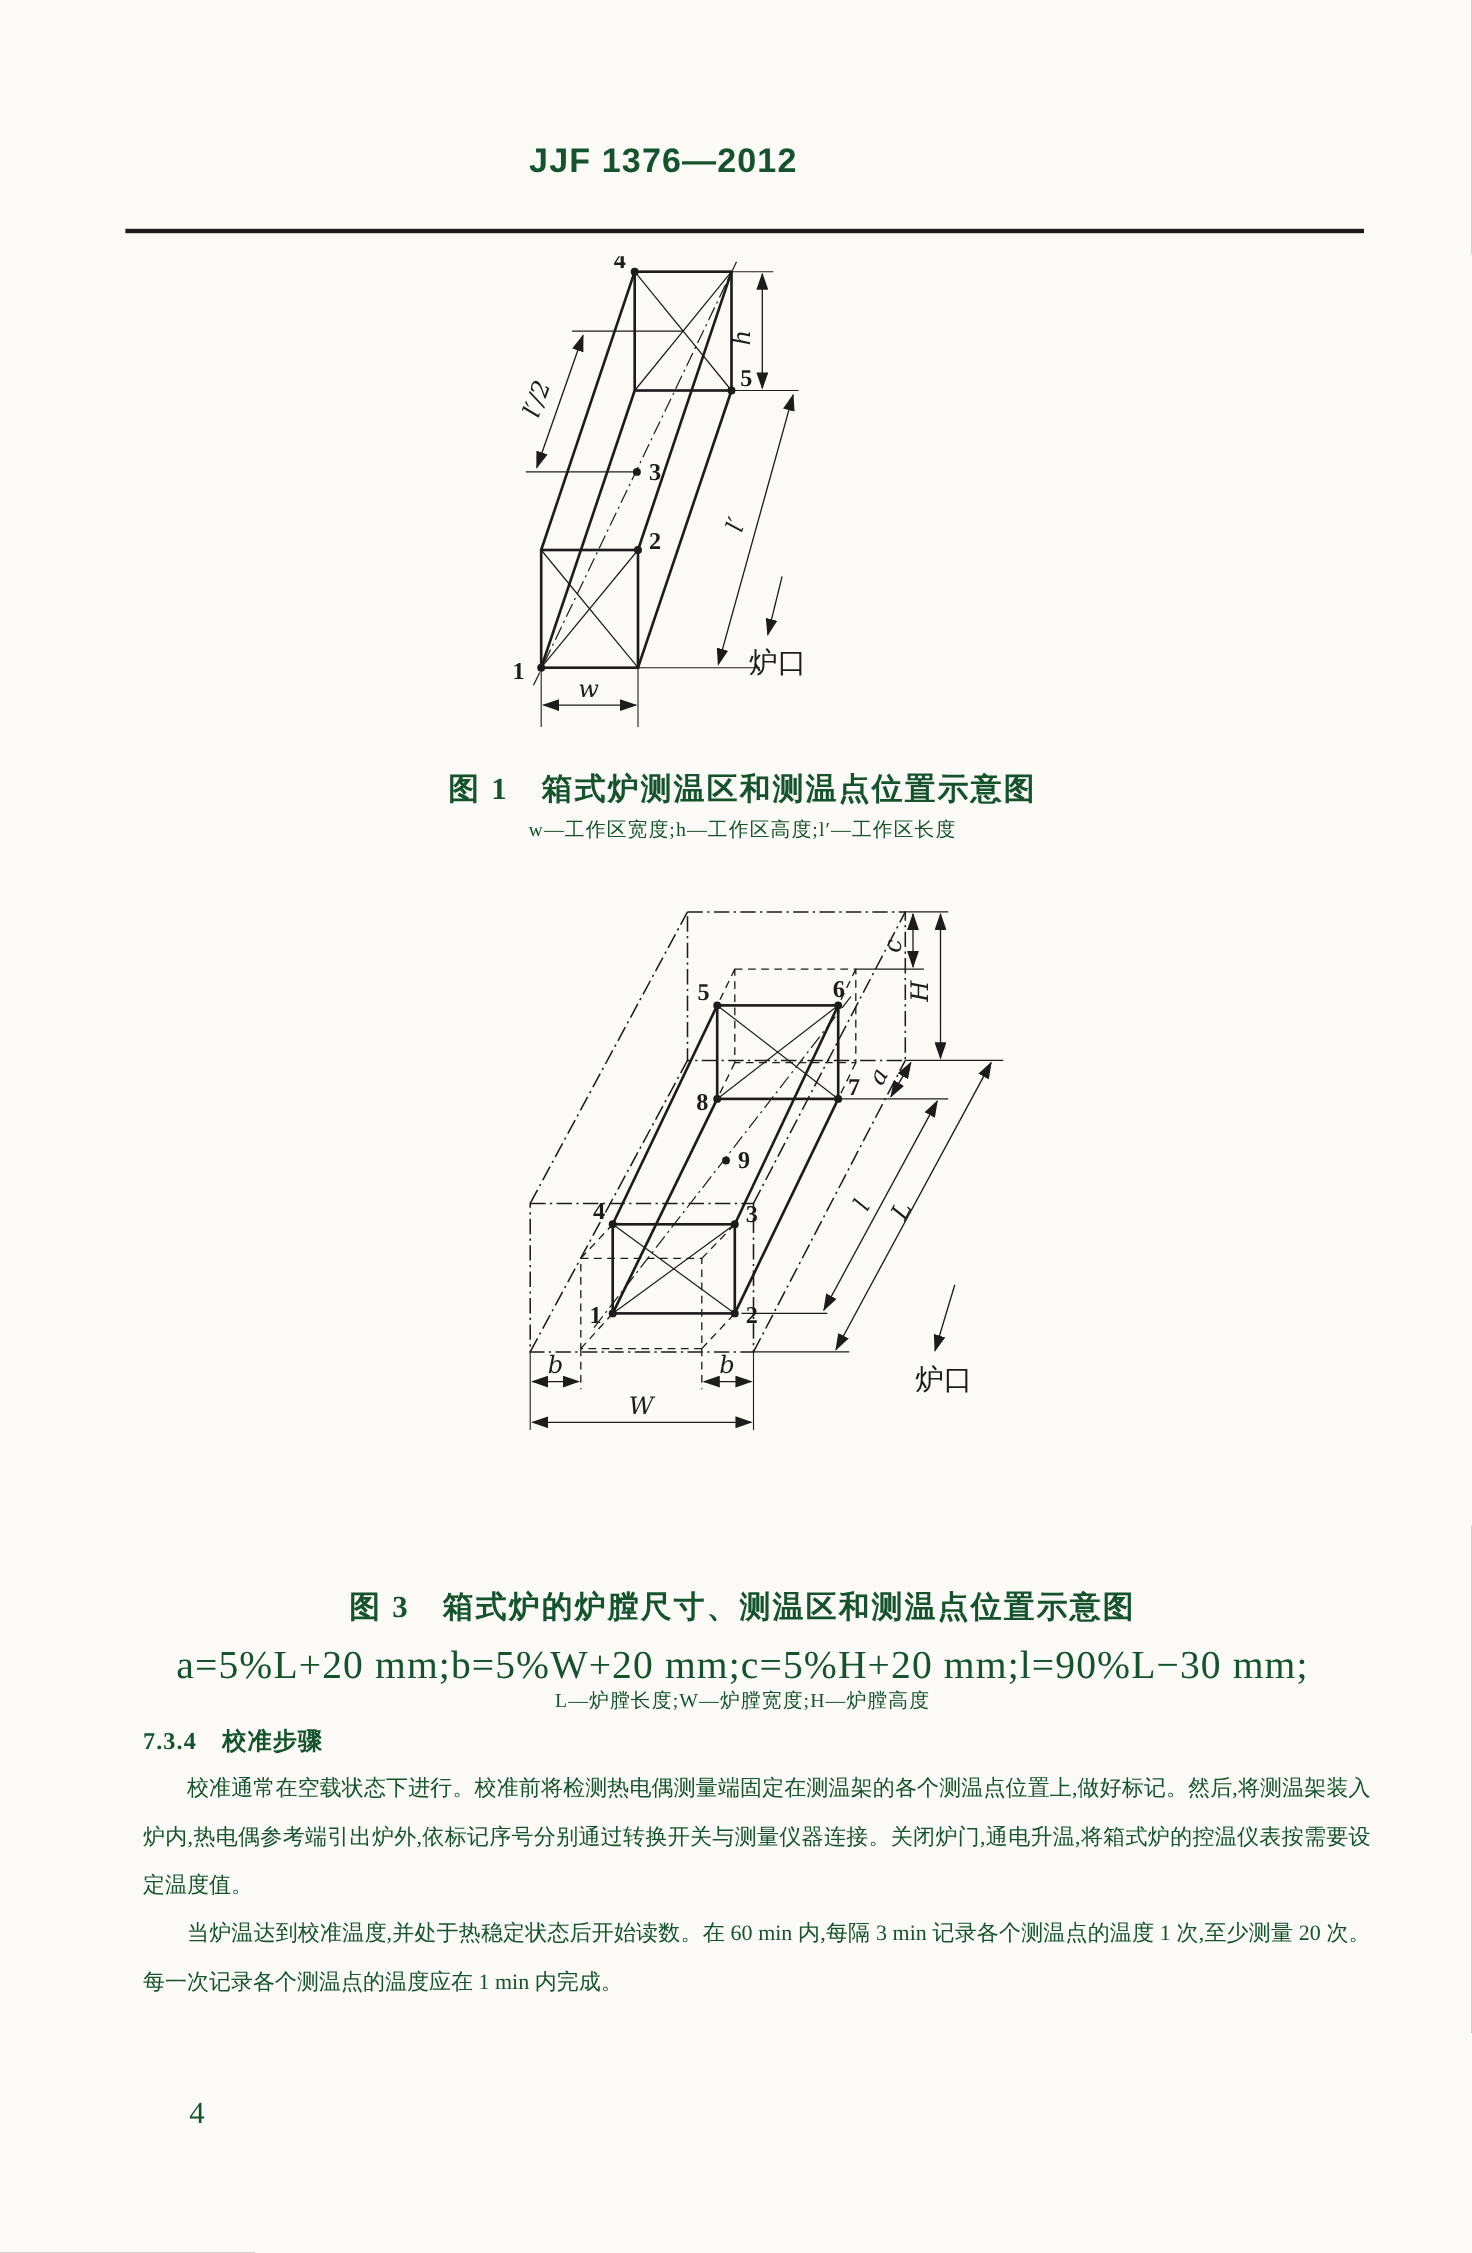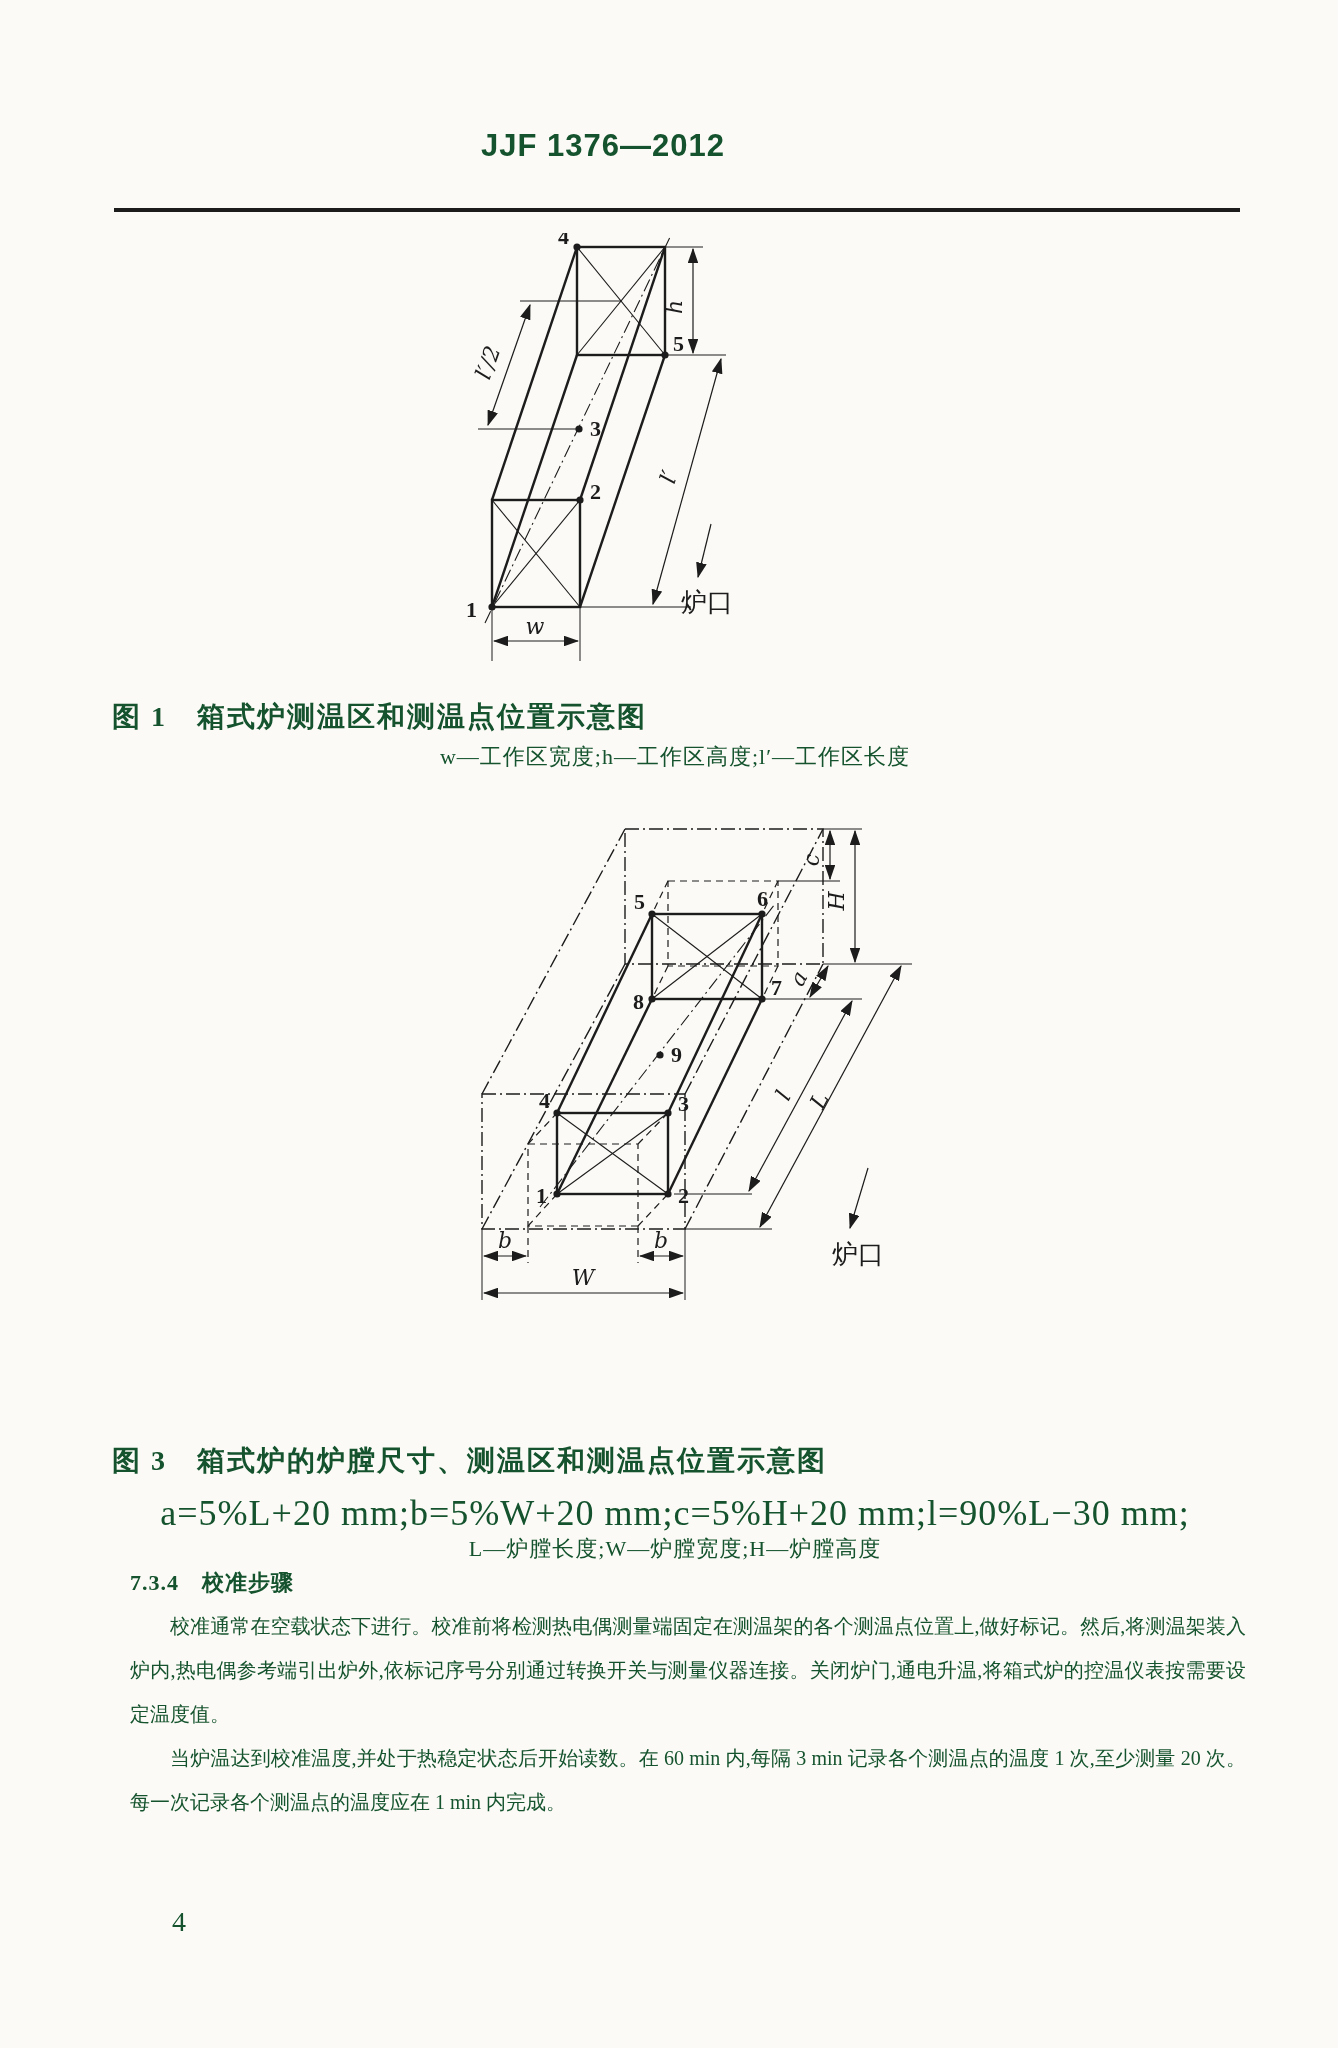--- a/index.html
+++ b/index.html
@@ -19,26 +19,26 @@
     font-weight:bold;font-size:31px;letter-spacing:1px;
     transform:translateX(-66px);
   }
   .rule{
     position:absolute;top:208px;left:114px;width:1126px;height:4px;
     background:#1c1c1c;
   }
   .figwrap{position:absolute;}
   .cap{
     position:absolute;left:112px;width:1126px;
-    text-align:left;font-size:28px;font-weight:bold;
+    text-align:center;font-size:28px;font-weight:bold;
     letter-spacing:2px;
   }
   .subcap{
     position:absolute;left:112px;width:1126px;
-    text-align:center;font-size:22px;letter-spacing:1px;
+    text-align:center;font-size:18px;letter-spacing:1px;
   }
   .eq{
     position:absolute;left:112px;width:1126px;
     text-align:center;font-size:36px;letter-spacing:1px;
     font-family:"Liberation Serif","DejaVu Serif",serif;
   }
   .sect{
     position:absolute;left:130px;top:1568px;
     font-size:22px;font-weight:600;letter-spacing:1px;
   }

